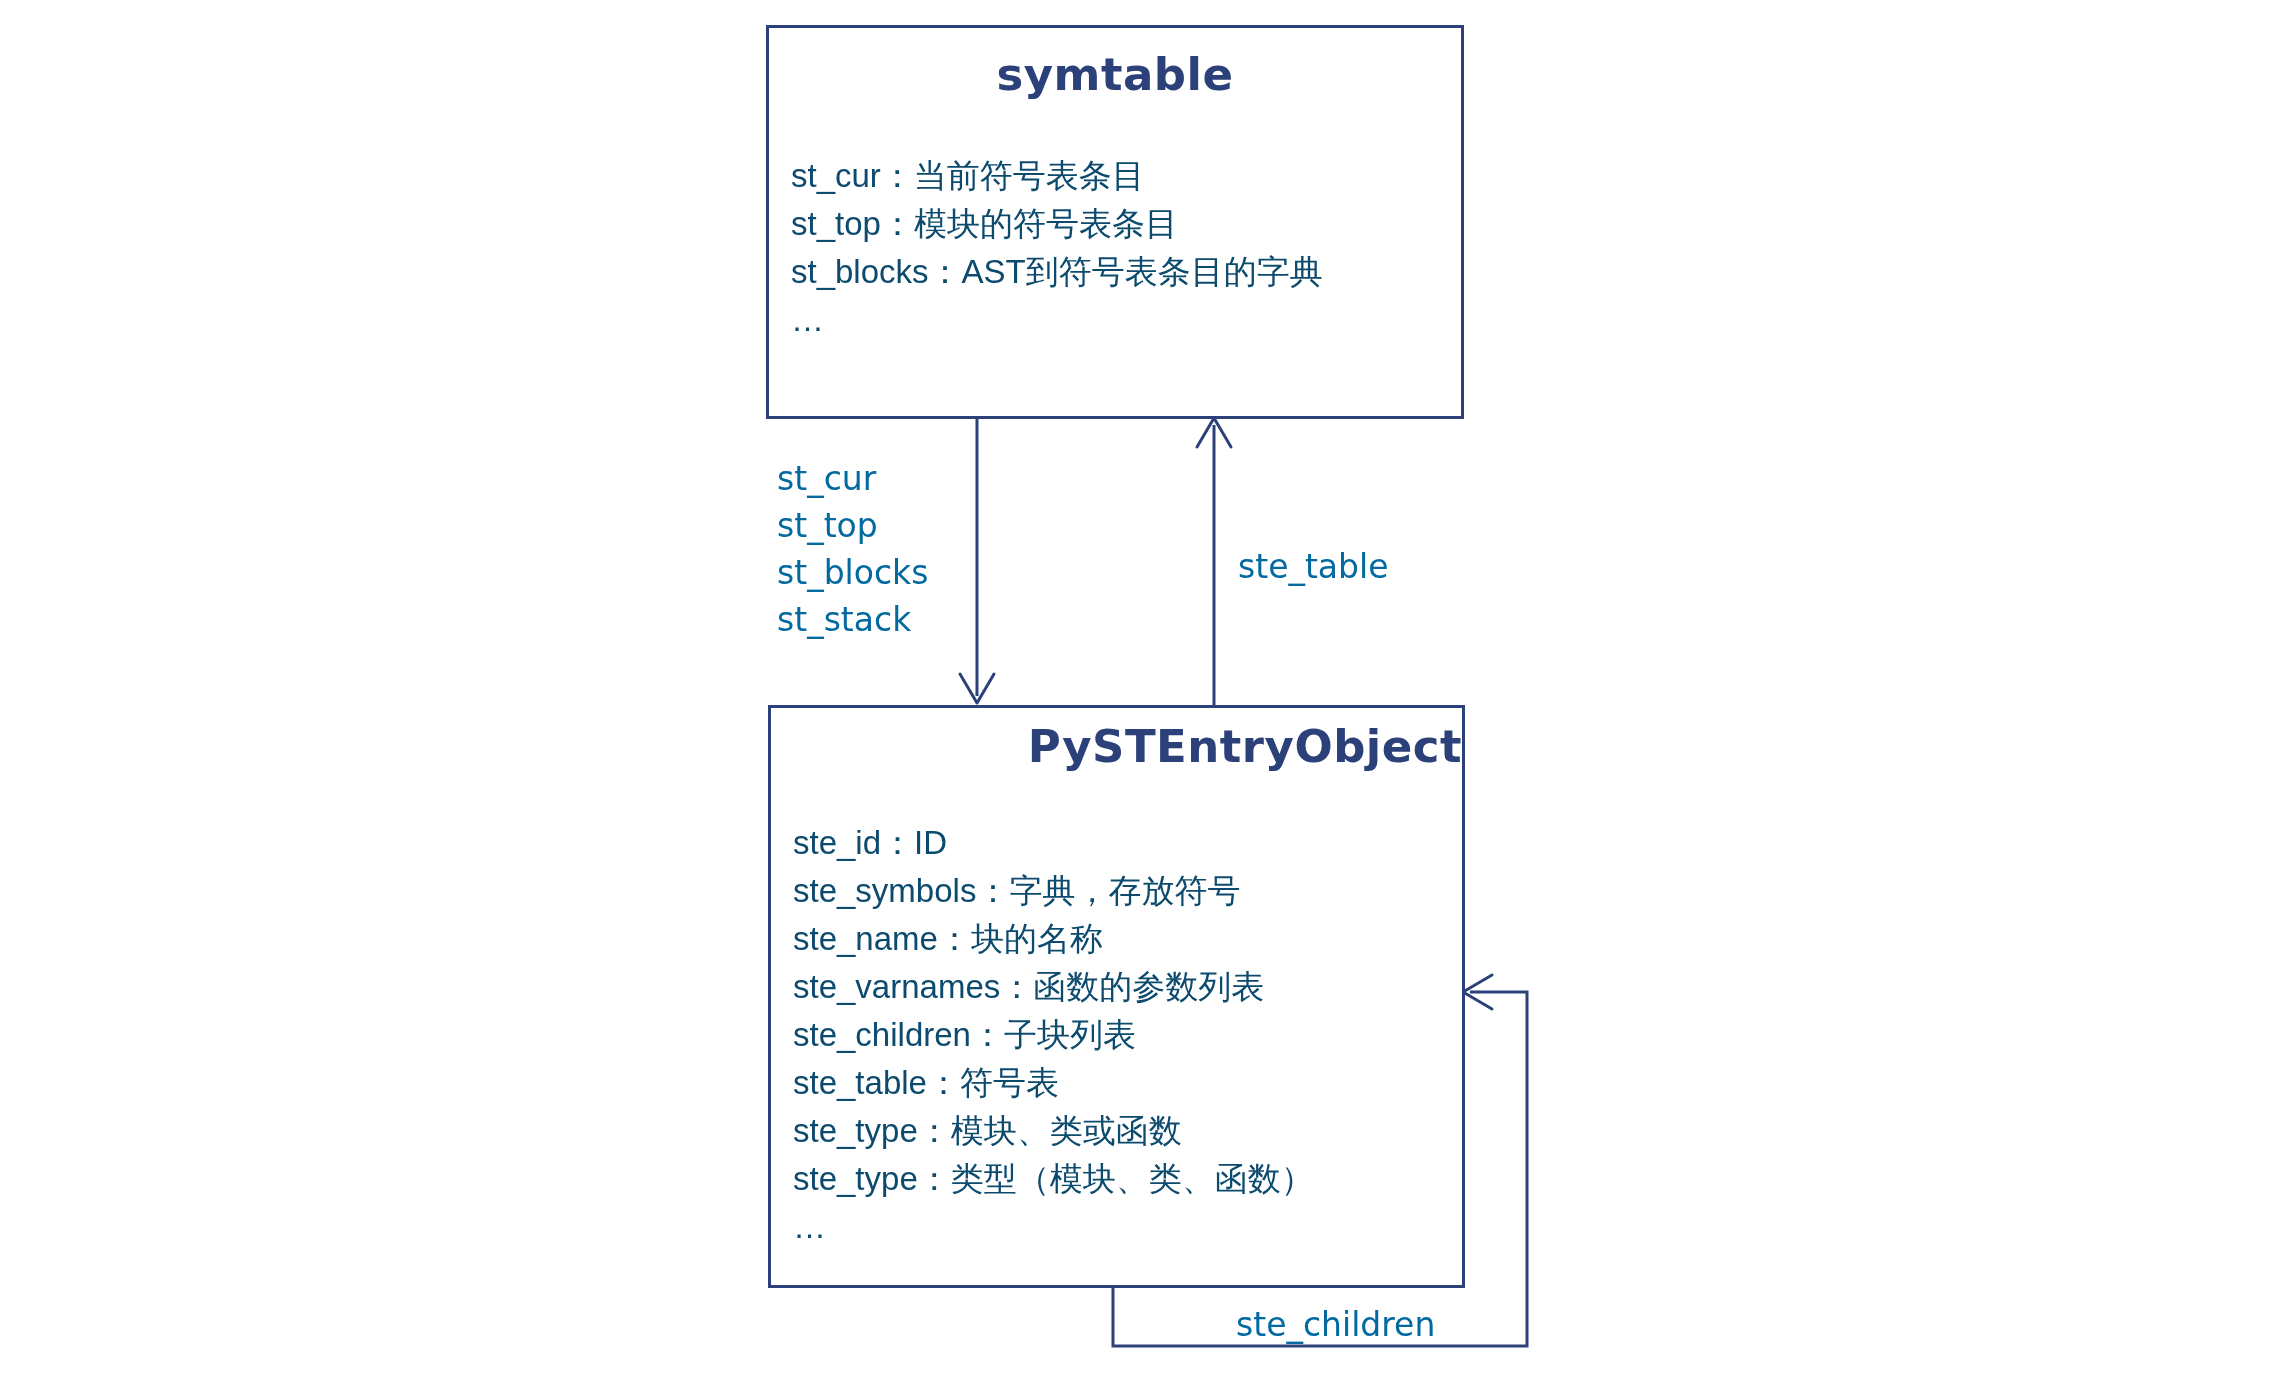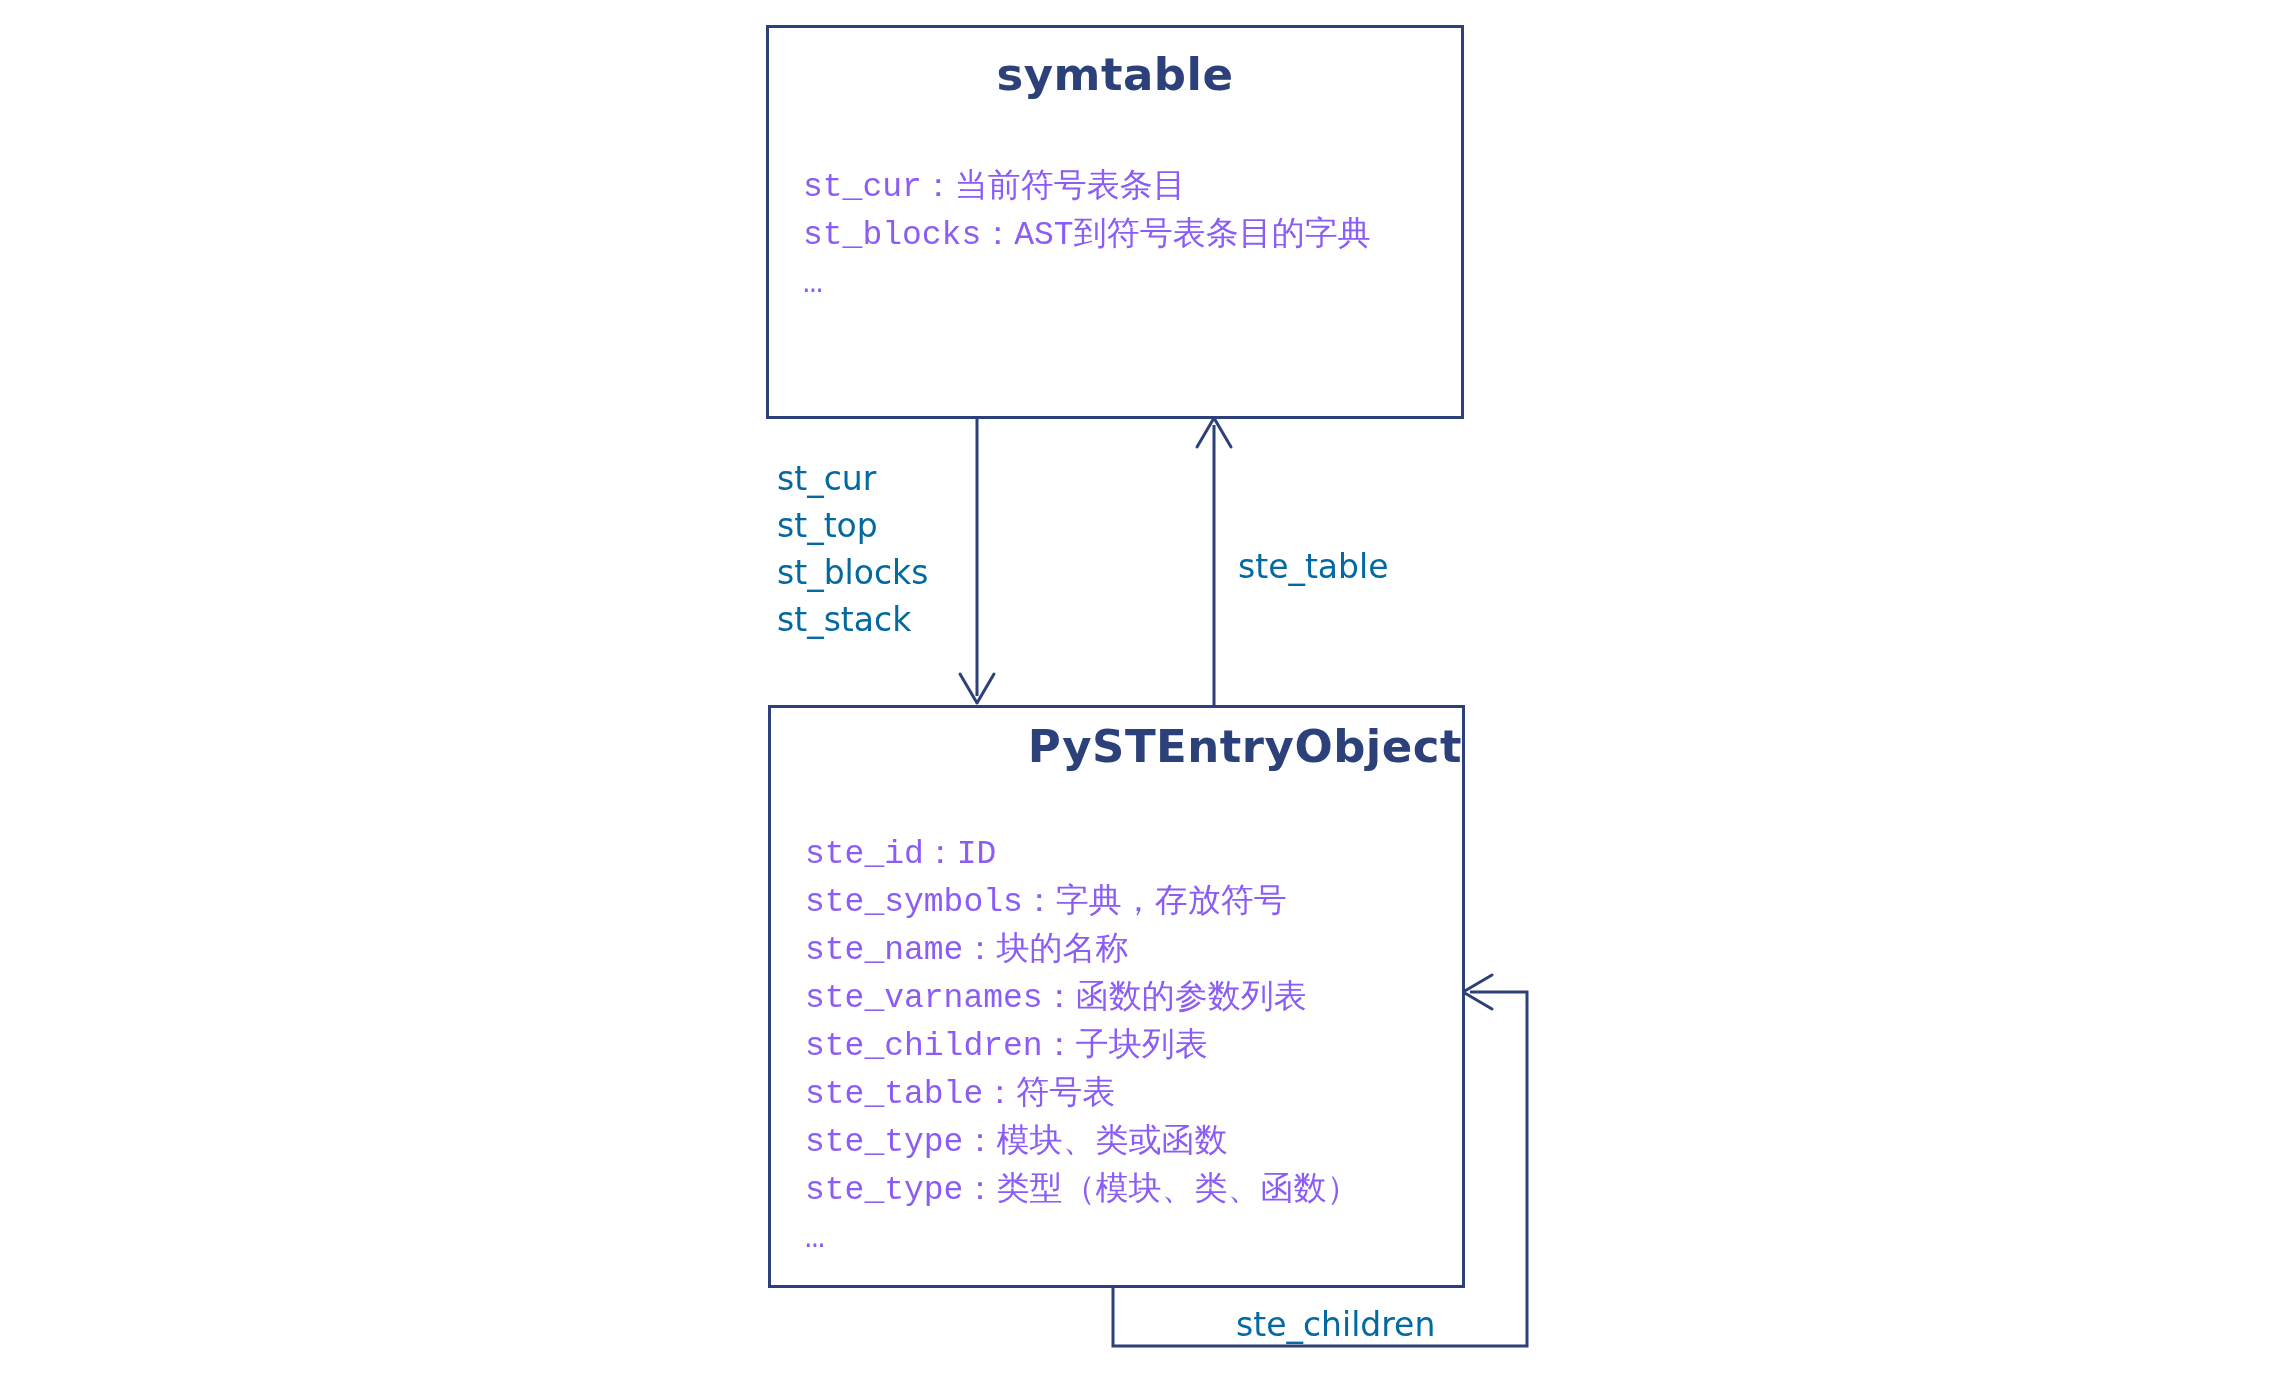--- a/index.html
+++ b/index.html
@@ -56,24 +56,24 @@
   }
   #box-pystentry .box-title {
     top: 12px;
     font-size: 45px;
     text-align: right;
   }
 
   .field-list {
     position: absolute;
     list-style: none;
-    margin: 12px;
+    margin: 0;
     padding: 0;
-    color: #8b5cf6;
-    font-family: Liberation Mono, monospace;
+    color: #0c4a6e;
+    font-family: Liberation Sans, sans-serif;
     font-size: 33px;
     line-height: 48px;
     white-space: nowrap;
   }
   #box-symtable .field-list {
     left: 22px;
     top: 124px;
   }
   #box-pystentry .field-list {
     left: 22px;
@@ -135,20 +135,21 @@
     <g>
       <polyline points="1113,1288 1113,1346 1527,1346 1527,992 1470,992" fill="none" stroke="#2c4179" stroke-width="3" stroke-linejoin="miter"></polyline>
       <polyline points="1492,975 1463,992 1492,1009" fill="none" stroke="#2c4179" stroke-width="3" stroke-linecap="round" stroke-linejoin="round"></polyline>
     </g>
   </svg>
 
   <div class="entity-box" id="box-symtable">
     <div class="box-title">symtable</div>
     <div class="field-list">
       <div class="field-row">st_cur：当前符号表条目</div>
+      <div class="field-row">st_top：模块的符号表条目</div>
       <div class="field-row">st_blocks：AST到符号表条目的字典</div>
       <div class="field-row ellipsis-row">…</div>
     </div>
   </div>
 
   <div class="entity-box" id="box-pystentry">
     <div class="box-title">PySTEntryObject</div>
     <div class="field-list">
       <div class="field-row">ste_id：ID</div>
       <div class="field-row">ste_symbols：字典，存放符号</div>

